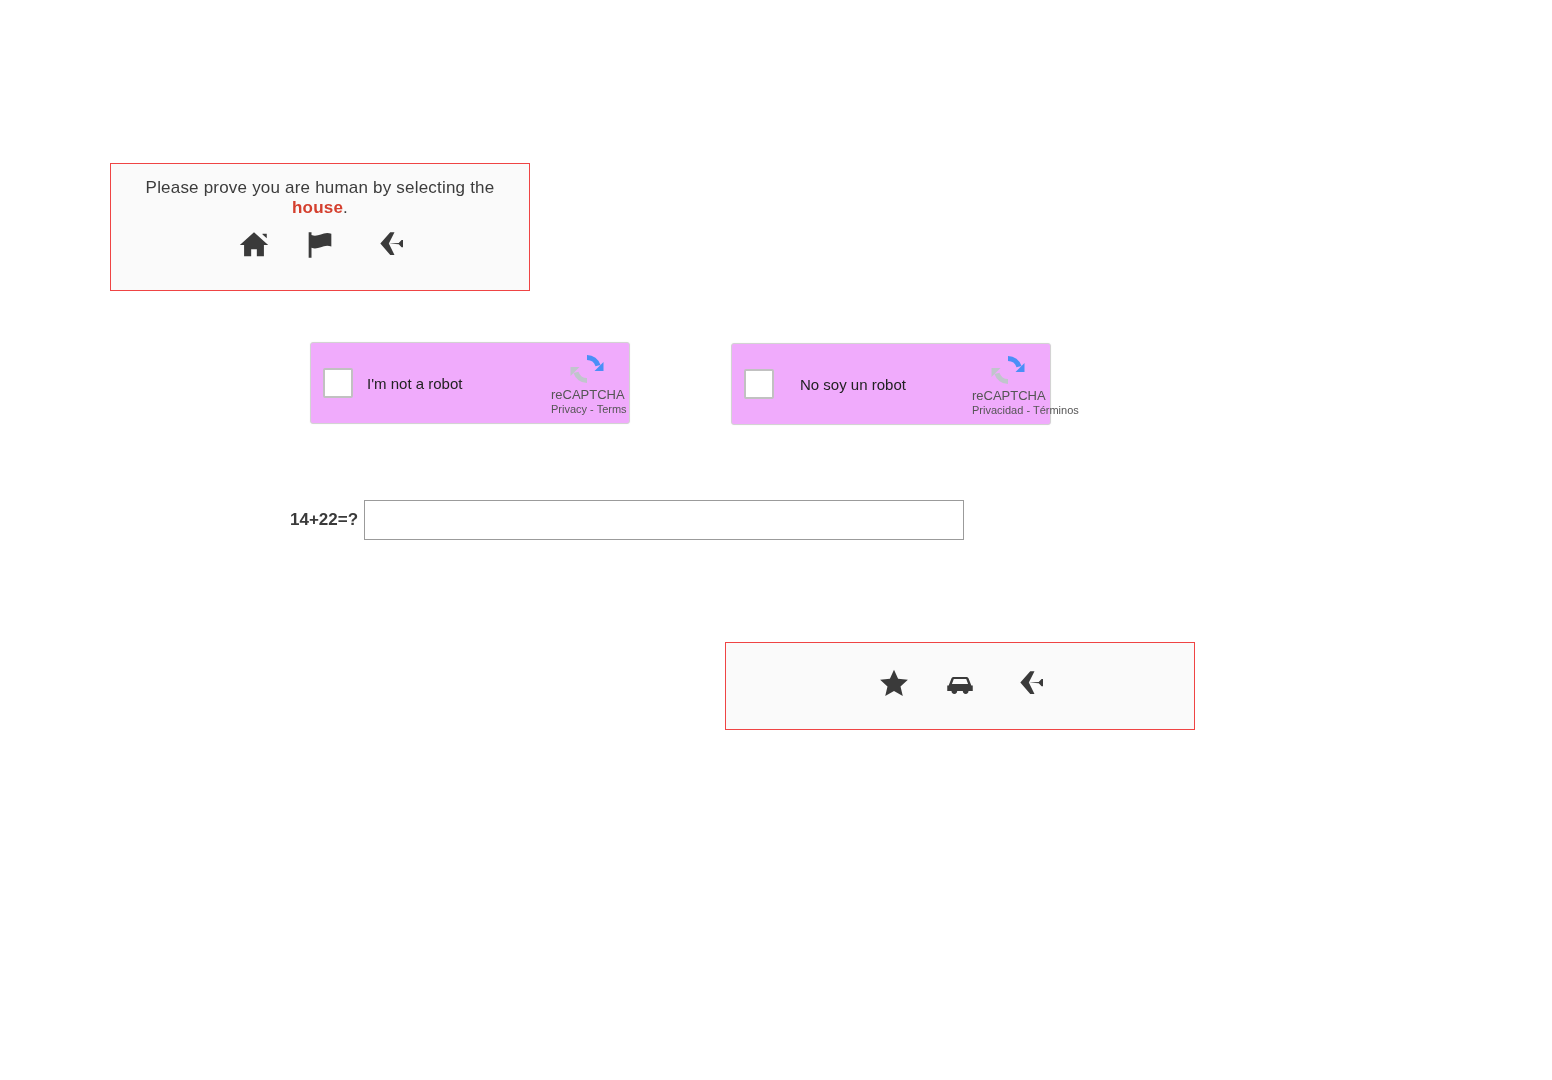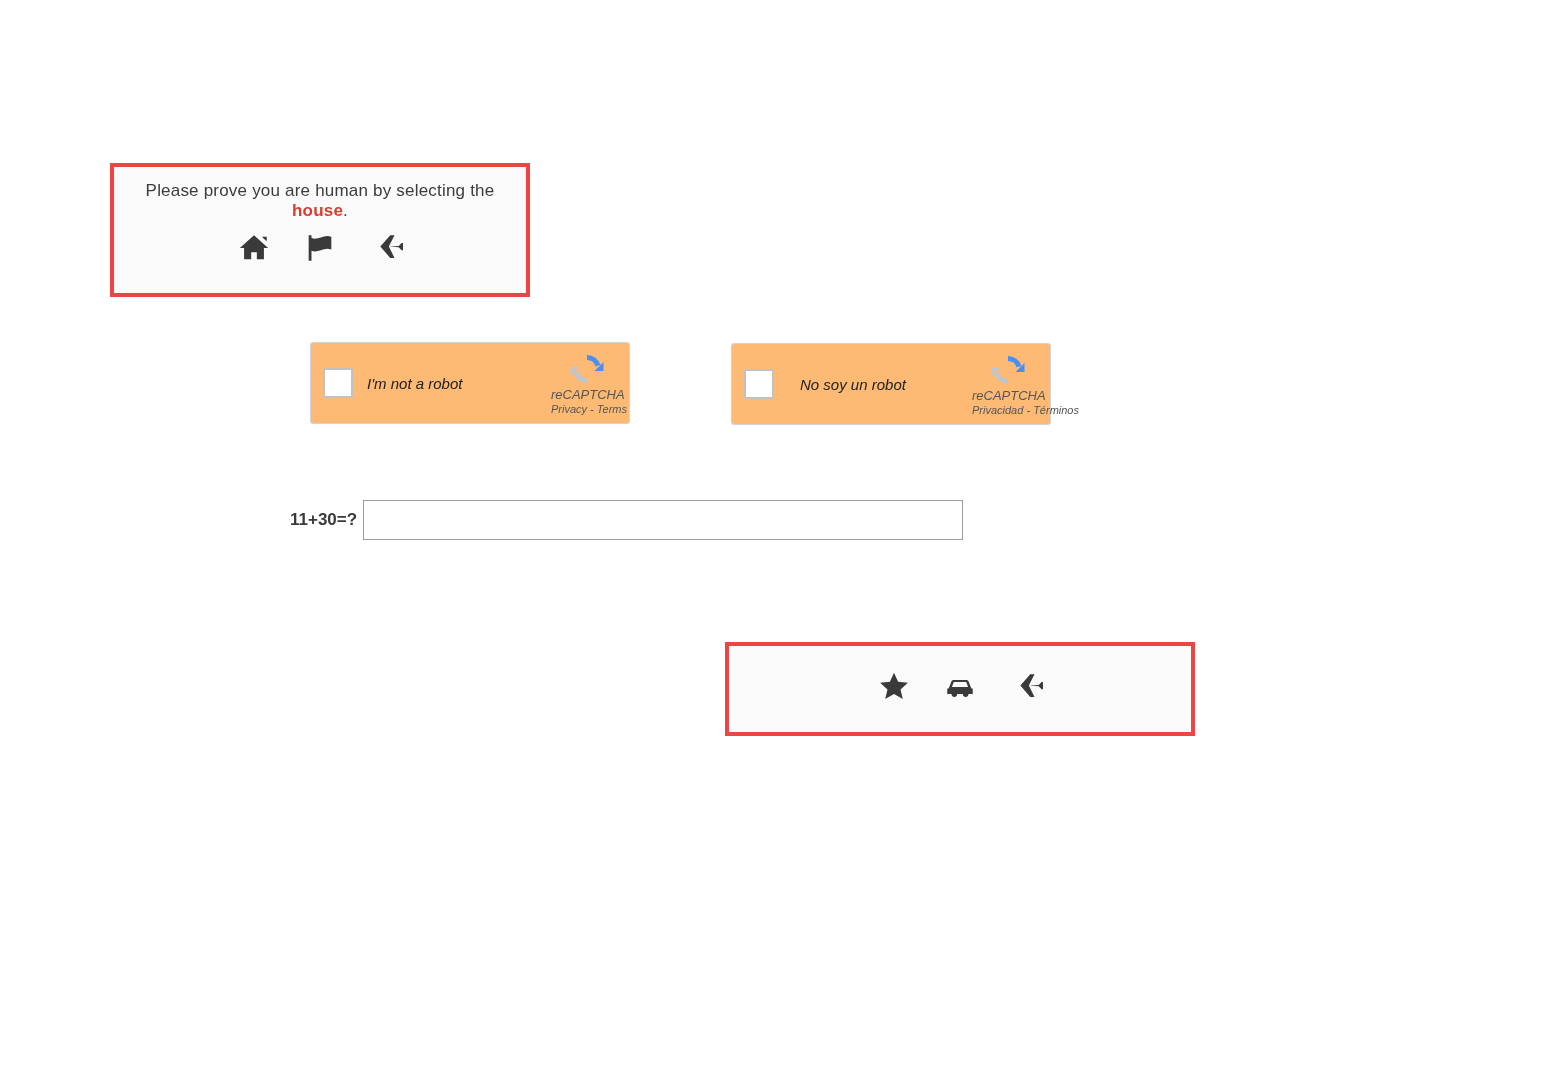--- a/index.html
+++ b/index.html
@@ -9,21 +9,21 @@
     height: 1080px;
     background: #ffffff;
     font-family: Verdana, Geneva, sans-serif;
     position: relative;
     color: #333333;
   }
 
   
   .icon-captcha {
     position: absolute;
-    border: 4px solid #ef4444;
+    border: 1px solid #ef4444;
     background: #fafafa;
     padding: 14px 18px 24px 18px;
     text-align: center;
   }
   .icon-captcha .prompt {
     font-size: 17px;
     color: #3c3c3c;
     letter-spacing: 0.2px;
   }
   .icon-captcha .prompt .target {
@@ -45,26 +45,25 @@
 
   #captcha-en { left: 110px; top: 163px; width: 420px; }
   #captcha-es { left: 725px; top: 642px; width: 470px; }
 
   
   .recaptcha {
     position: absolute;
     width: 320px;
     height: 82px;
     border: 1px solid #d3d3d3;
-    background: #fdba74;
+    background: #f0abfc;
     border-radius: 3px;
     display: flex;
     align-items: center;
     box-shadow: 0 0 2px rgba(0,0,0,0.05);
-    font-style: italic;
   }
   .recaptcha .checkbox {
     width: 30px;
     height: 30px;
     border: 2px solid #c1c1c1;
     background: #ffffff;
     border-radius: 2px;
     margin-left: 12px;
     flex: 0 0 auto;
     cursor: pointer;
@@ -200,21 +199,21 @@
         </svg>
     </div>
     <div class="name">reCAPTCHA</div>
     <div class="legal">
       <a>Privacidad</a><span> - </span><a>Términos</a>
     </div>
   </div>
 </div>
 
 <div class="math-captcha">
-  <span class="question">11+30=?</span>
+  <span class="question">14+22=?</span>
   <input type="text" value="" style="">
 </div>
 
 <div id="captcha-es" class="icon-captcha">
   <div class="icons">
     <span><svg viewBox="0 0 24 24">
           <use href="#ic-star"></use>
         </svg></span>
     <span><svg viewBox="0 0 24 24">
           <use href="#ic-car"></use>

